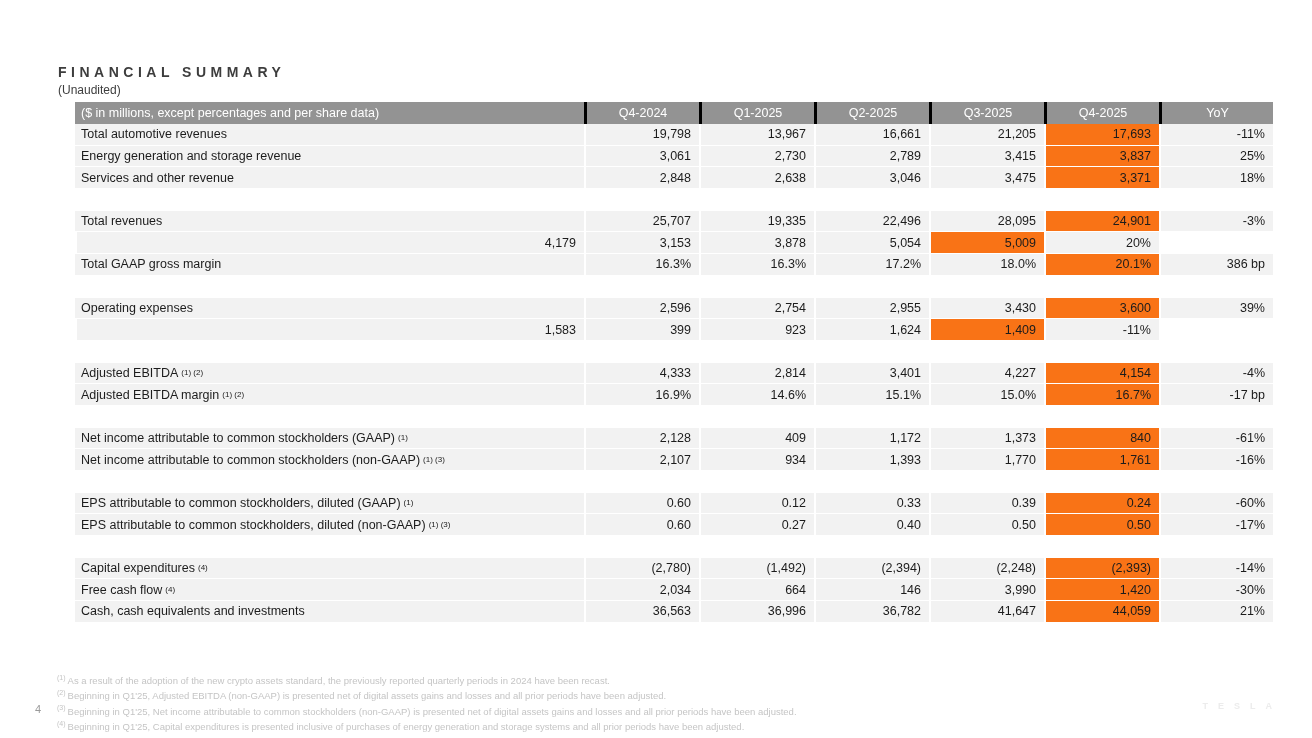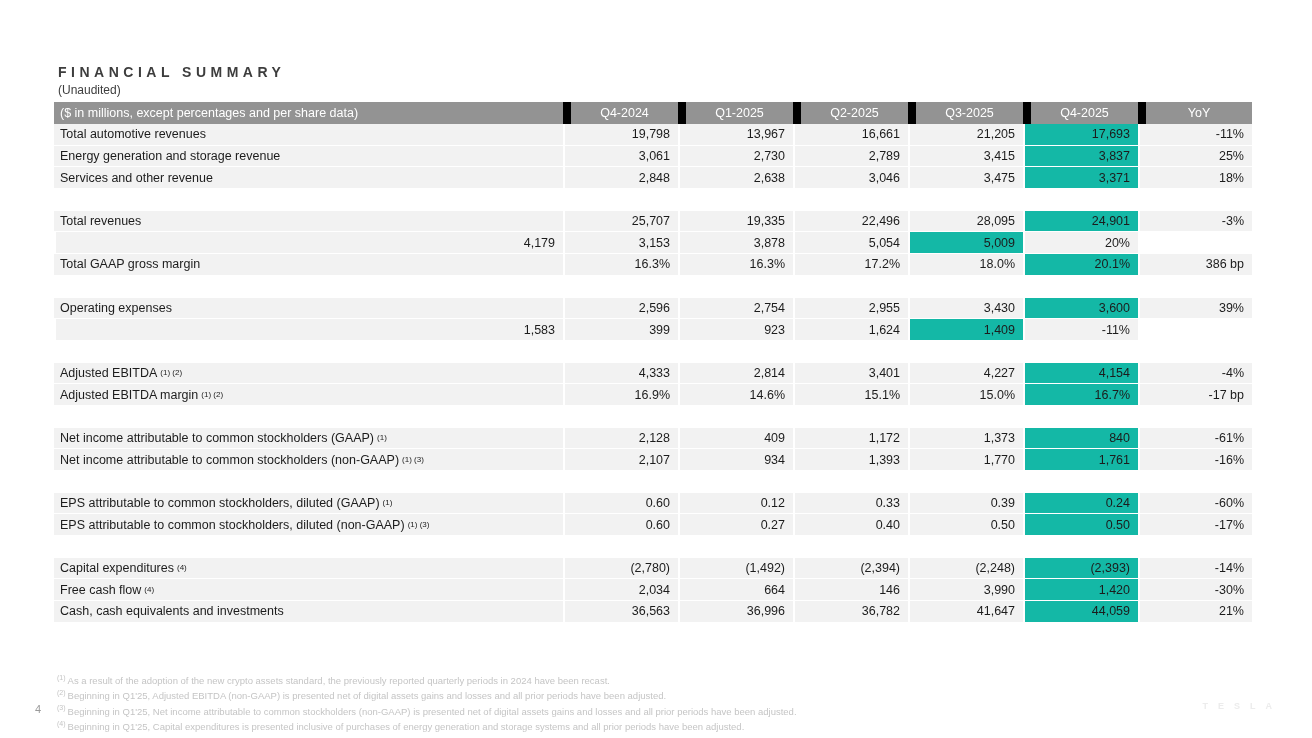--- a/index.html
+++ b/index.html
@@ -4,35 +4,35 @@
 <style>
   * { margin: 0; padding: 0; box-sizing: border-box; }
   html, body { width: 1312px; height: 738px; background: #ffffff; overflow: hidden;
                font-family: "Liberation Sans", sans-serif; }
   .slide { position: relative; width: 1312px; height: 738px; }
 
   .title { position: absolute; left: 58px; top: 64px; font-size: 14px; font-weight: 600;
            letter-spacing: 4.5px; color: #3d3d3d; }
   .subtitle { position: absolute; left: 58px; top: 83px; font-size: 12px; color: #3d3d3d; }
 
-  .table-wrap { position: absolute; left: 54px; top: 102px; width: 1198px; text-align: right; }
+  .table-wrap { position: absolute; left: 75px; top: 102px; width: 1198px; text-align: right; }
   .t-row, .t-head { display: grid; grid-template-columns: 509px 115px 115px 115px 115px 115px 114px; }
 
   .t-head { height: 22px; }
   .t-head .cell { background: #939393; color: #ffffff; font-size: 12.5px;
                   display: flex; align-items: center; }
   .t-head .cell.first { justify-content: flex-start; padding-left: 6px; }
-  .t-head .cell.col { justify-content: center; border-left: 8px solid #000000; }
+  .t-head .cell.col { justify-content: center; border-left: 3px solid #000000; }
 
   .t-row { height: 21.7px; }
   .t-row .cell { background: #f2f2f2; font-size: 12.5px; color: #1c1c1c;
                  display: flex; align-items: center; border-bottom: 1.5px solid #ffffff; }
   .t-row .cell.label { justify-content: flex-start; padding-left: 6px; }
   .t-row .cell.val { justify-content: flex-end; padding-right: 8px; border-left: 2px solid #ffffff; }
-  .t-row .cell.hl { background: #14b8a6; }
+  .t-row .cell.hl { background: #f97316; }
   sup { font-size: 8px; line-height: 0; margin-left: 3px; }
 
   .t-spacer { height: 21.7px; background: #ffffff; }
 
   .footnotes { position: absolute; left: 57px; top: 673px; width: 1100px;
                font-size: 9.5px; line-height: 15.3px; color: #c5c5c5; }
   .footnotes sup { font-size: 7px; margin-left: 0; margin-right: 2px; }
 
   .page-number { position: absolute; left: 35px; top: 703px; font-size: 11px; color: #9a9a9a; }
   .watermark { position: absolute; right: 30px; top: 701px; font-size: 9px; font-weight: bold;

